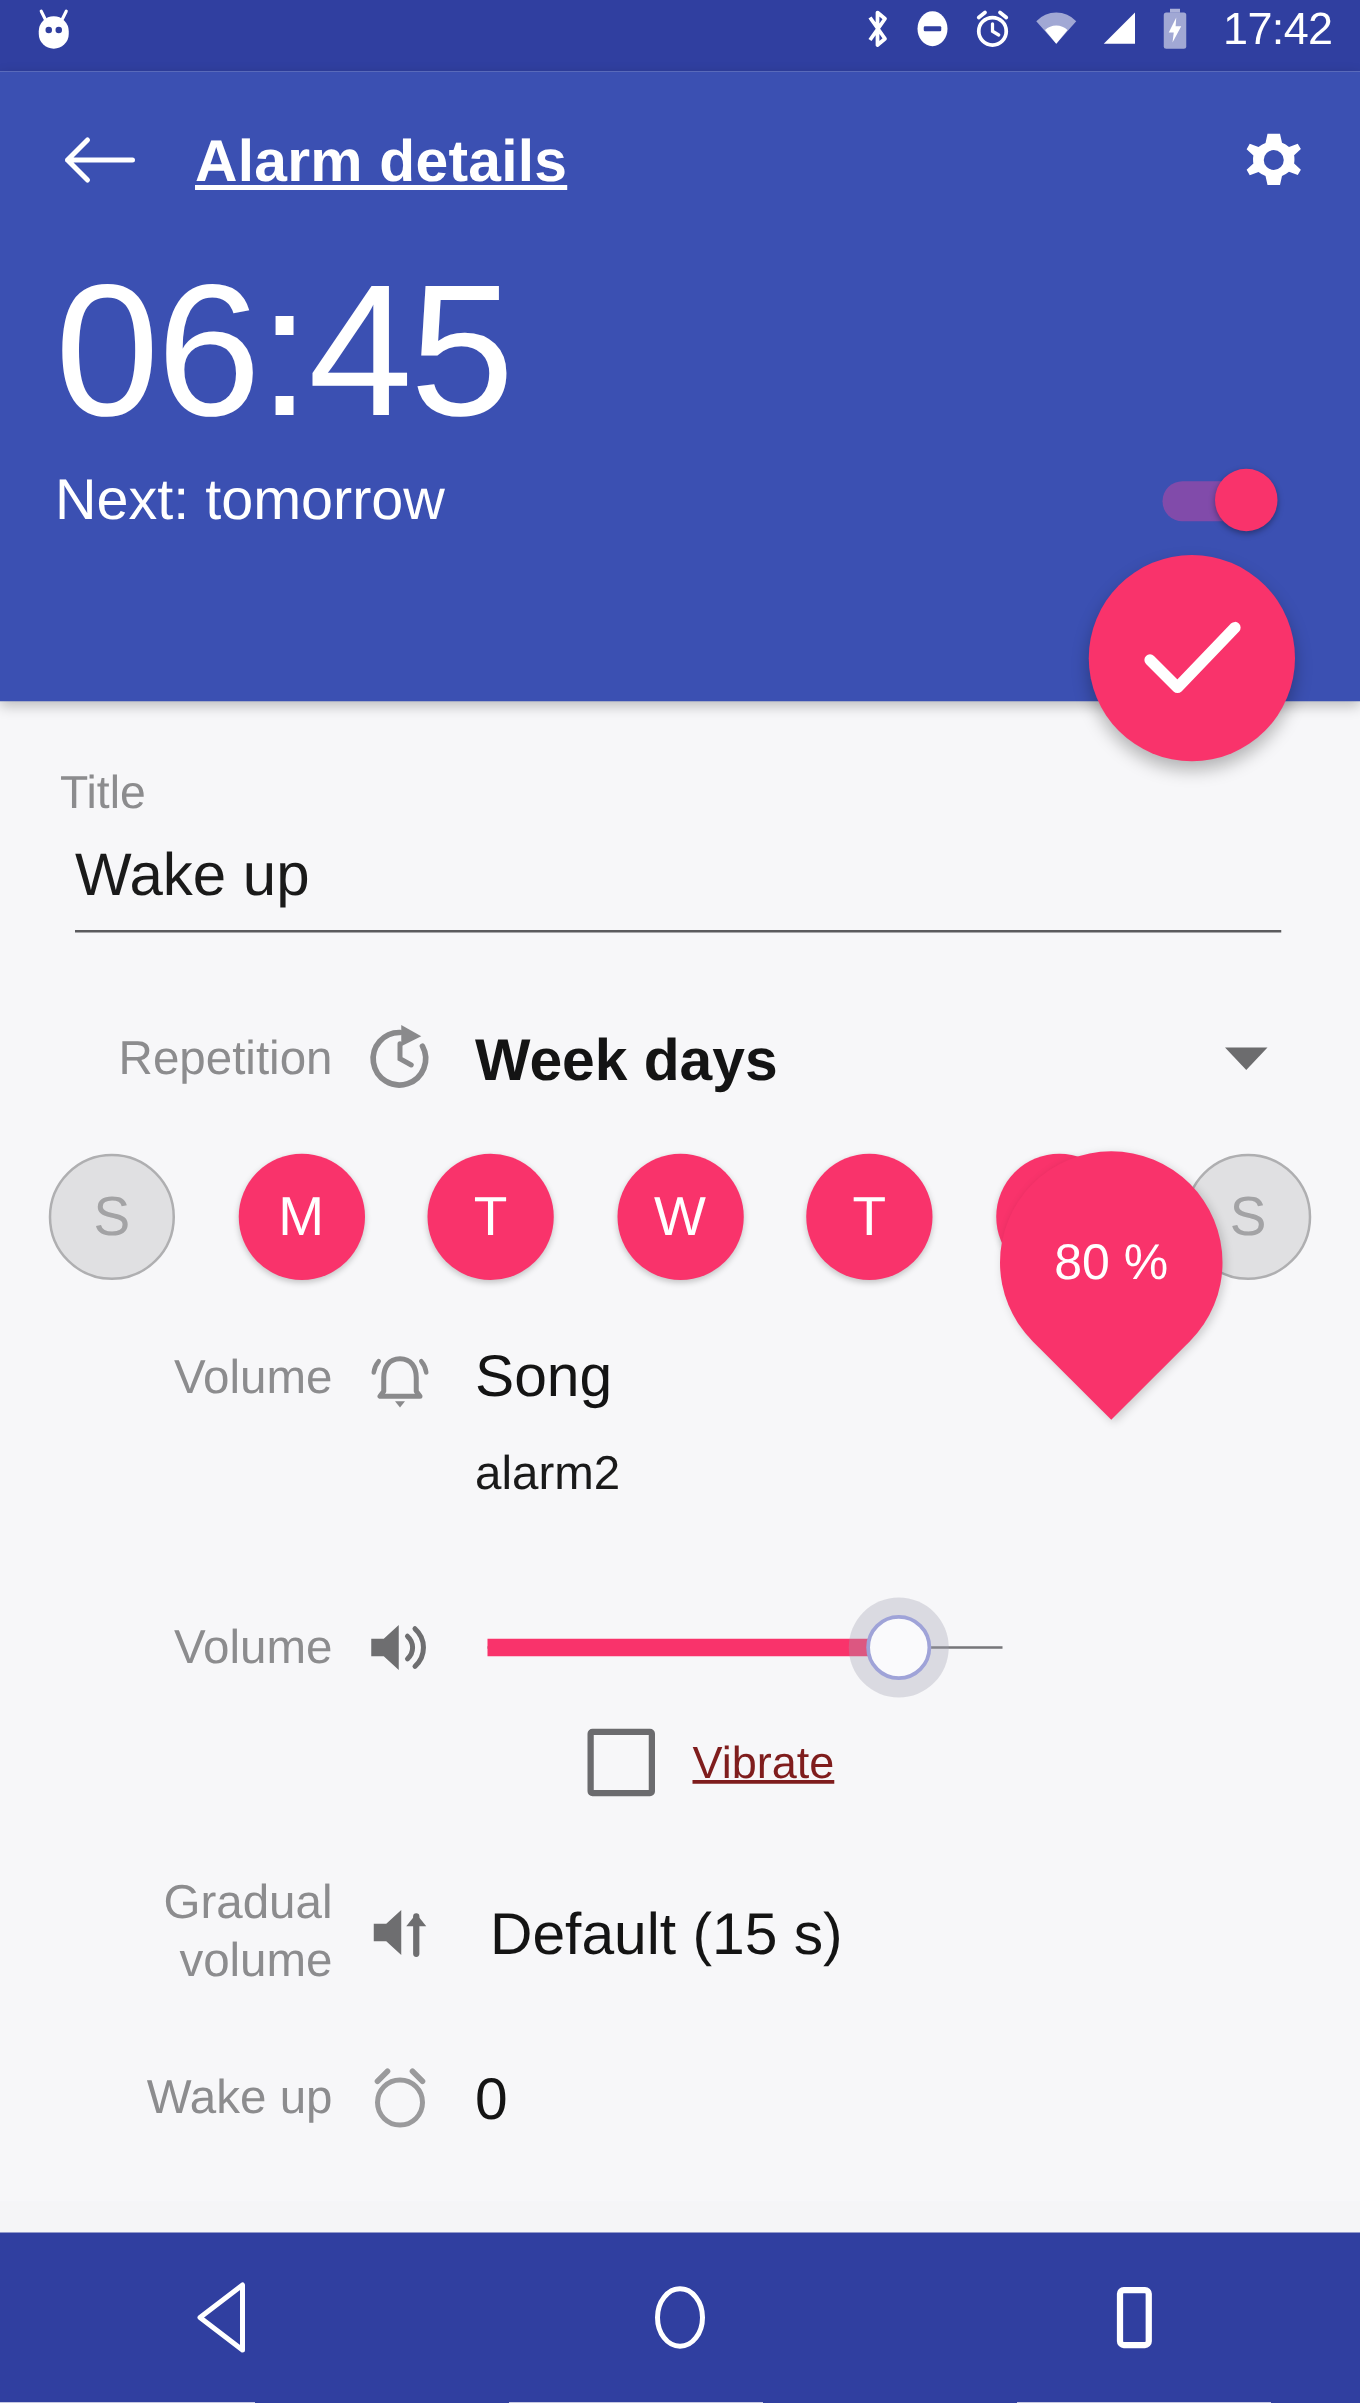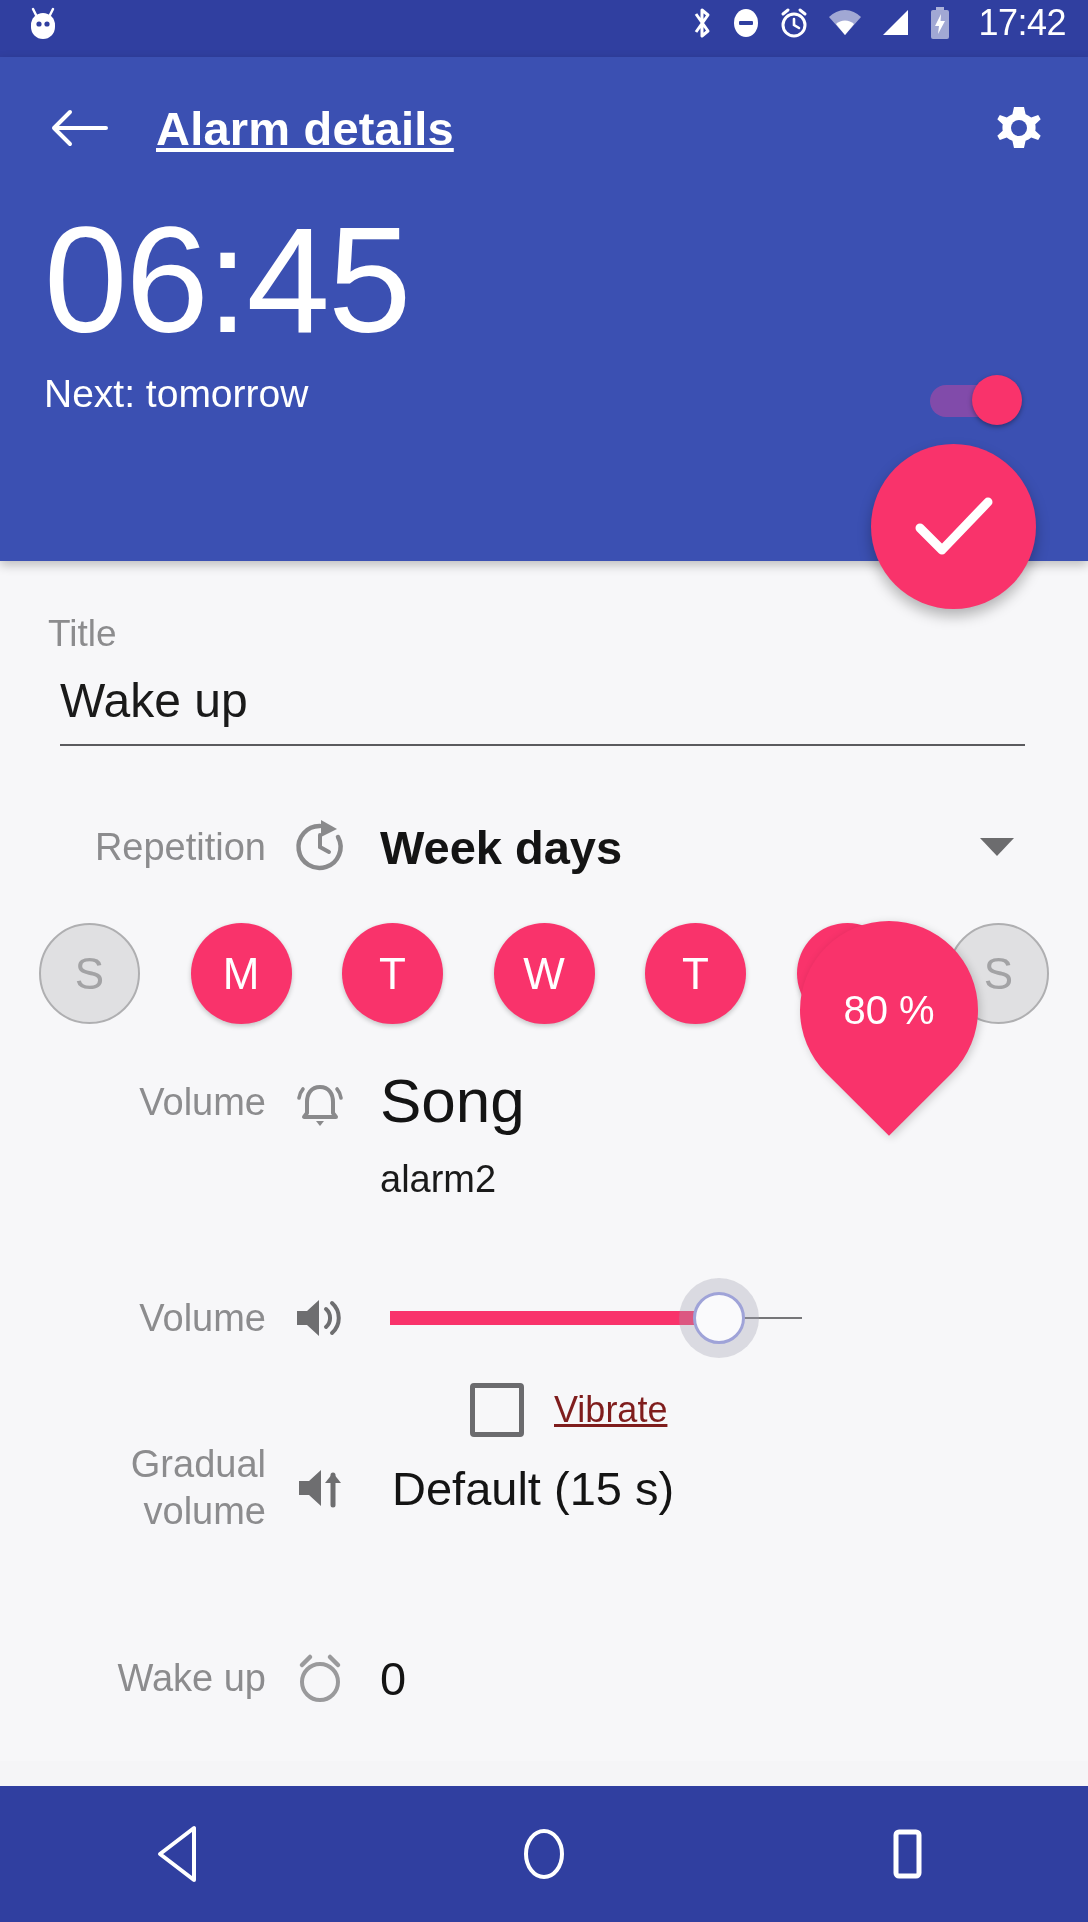--- a/index.html
+++ b/index.html
@@ -94,21 +94,21 @@
     line-height: 150px;
     font-weight: normal;
     letter-spacing: -2px;
     white-space: nowrap;
   }
   .next-label {
     position: absolute;
     left: 44px;
     top: 315px;
     color: #FFFFFF;
-    font-size: 39px;
+    font-size: 46px;
     white-space: nowrap;
   }
 
   
   .switch {
     position: absolute;
     left: 928px;
     top: 318px;
     width: 108px;
     height: 50px;
@@ -267,21 +267,21 @@
     box-sizing: border-box;
   }
   .sound-icon {
     width: 92px;
     padding-top: 2px;
     display: flex; align-items: flex-start; justify-content: center;
   }
   .sound-texts { margin-left: 14px; }
   .sound-type {
     color: #141414;
-    font-size: 62px;
+    font-size: 47px;
     line-height: 56px;
   }
   .sound-name {
     color: #1A1A1A;
     font-size: 38px;
     margin-top: 28px;
     line-height: 44px;
   }
 
   
@@ -384,21 +384,21 @@
   .vib-label {
     margin-left: 30px;
     color: #7f1d1d;
     font-size: 36px;
     text-decoration: underline;
   }
 
   
   .grad-row {
     position: absolute;
-    left: 0; top: 880px;
+    left: 0; top: 938px;
     width: 1088px;
     display: flex;
     align-items: center;
   }
   .grad-label {
     width: 274px;
     text-align: right;
     color: #8C8C8E;
     font-size: 38px;
     line-height: 47px;

